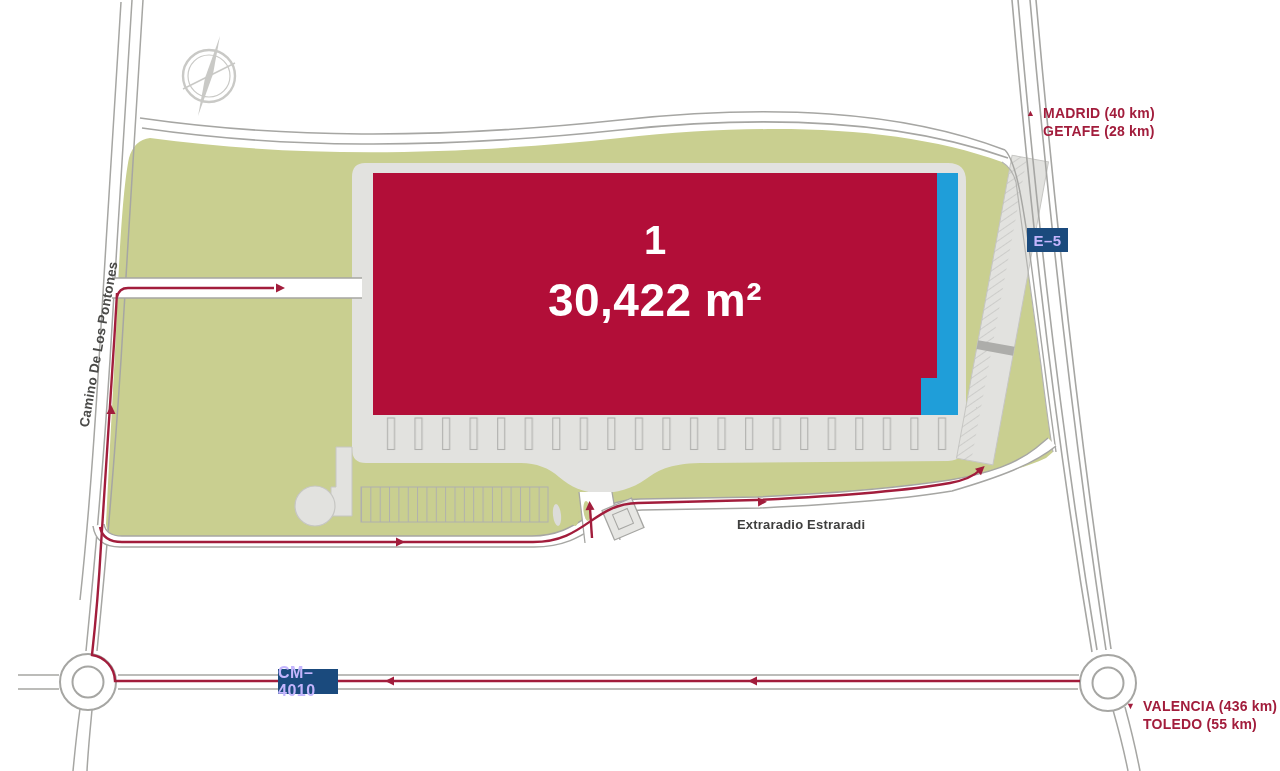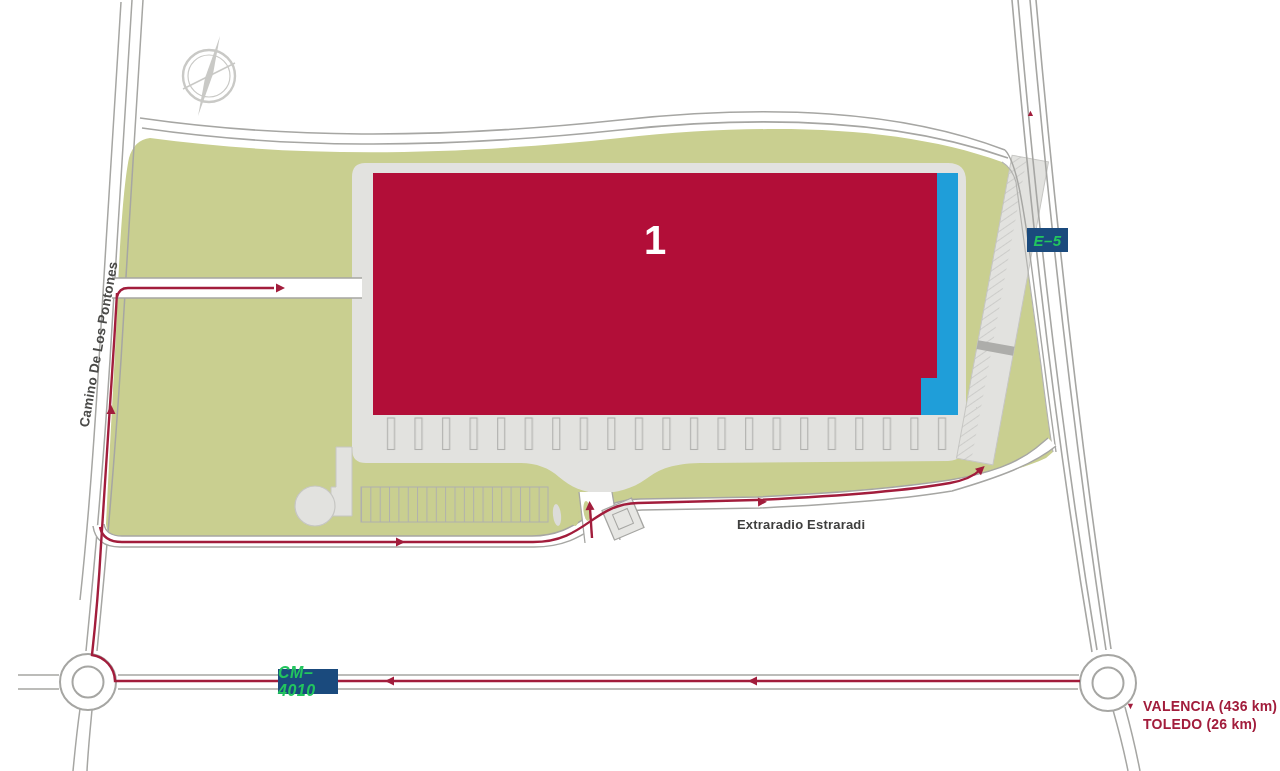--- a/index.html
+++ b/index.html
@@ -10,21 +10,21 @@
   .stage svg.map{position:absolute;left:0;top:0;width:1280px;height:771px;}
   .overlay{position:absolute;}
   .bldg-label{
     left:373px;top:220px;width:564px;text-align:center;color:#ffffff;
     font-weight:bold;line-height:1;pointer-events:none;
   }
   .bldg-label .num{font-size:40px;}
   .bldg-label .area{font-size:46px;margin-top:17px;letter-spacing:.5px;}
   .badge{
     display:flex;align-items:center;justify-content:center;
-    background:#1a4a7d;color:#22c55e;font-weight:bold;letter-spacing:.5px;font-style:italic;
+    background:#1a4a7d;color:#c4b5fd;font-weight:bold;letter-spacing:.5px;
   }
   .badge.e5{left:1027px;top:228px;width:41px;height:24px;font-size:15px;}
   .badge.cm{left:278px;top:669px;width:60px;height:25px;font-size:16px;}
   .dest{
     display:flex;gap:8px;color:#a21d3c;font-weight:bold;font-size:14px;line-height:1.32;
     letter-spacing:.2px;
   }
   .dest .arr{font-size:9px;line-height:1;margin-top:5px;}
   .dest.north{left:1026px;top:104px;}
   .dest.south{left:1126px;top:697px;}
@@ -168,29 +168,34 @@
     <path d="M -26,13 L 26,-13" stroke-width="1.4"></path>
     <path d="M 11,-40 L 4,-2 L -11,40 L -4,2 Z" fill="#c9c9c6" stroke="none"></path>
   </g>
 
   <text transform="rotate(-80 103 345)" x="103" y="345" text-anchor="middle" font-size="13.5" font-weight="600" fill="#4a4a48" letter-spacing="0.2">Camino De Los Pontones</text>
   <text x="737" y="529" font-size="13" font-weight="600" fill="#3f3f3e" letter-spacing="0.2">Extraradio Estraradi</text>
 </svg>
 
 <div class="overlay bldg-label">
   <div class="num">1</div>
+  <div class="area">30,422 m²</div>
 </div>
 
 <div class="overlay badge e5">E–5</div>
 <div class="overlay badge cm">CM–4010</div>
 
 <div class="overlay dest north">
   <span class="arr">▲</span>
+  <span>
+    <div>MADRID (40 km)</div>
+    <div>GETAFE (28 km)</div>
+  </span>
 </div>
 <div class="overlay dest south">
   <span class="arr">▼</span>
   <span>
     <div>VALENCIA (436 km)</div>
-    <div>TOLEDO (26 km)</div>
+    <div>TOLEDO (55 km)</div>
   </span>
 </div>
 
 </div>
 
 </body></html>

